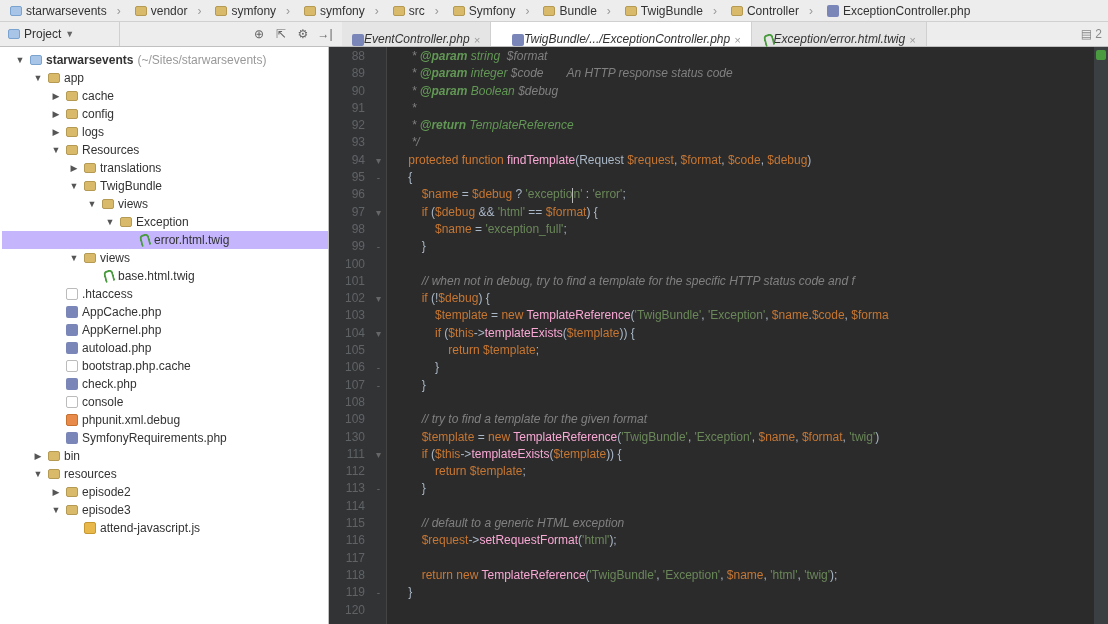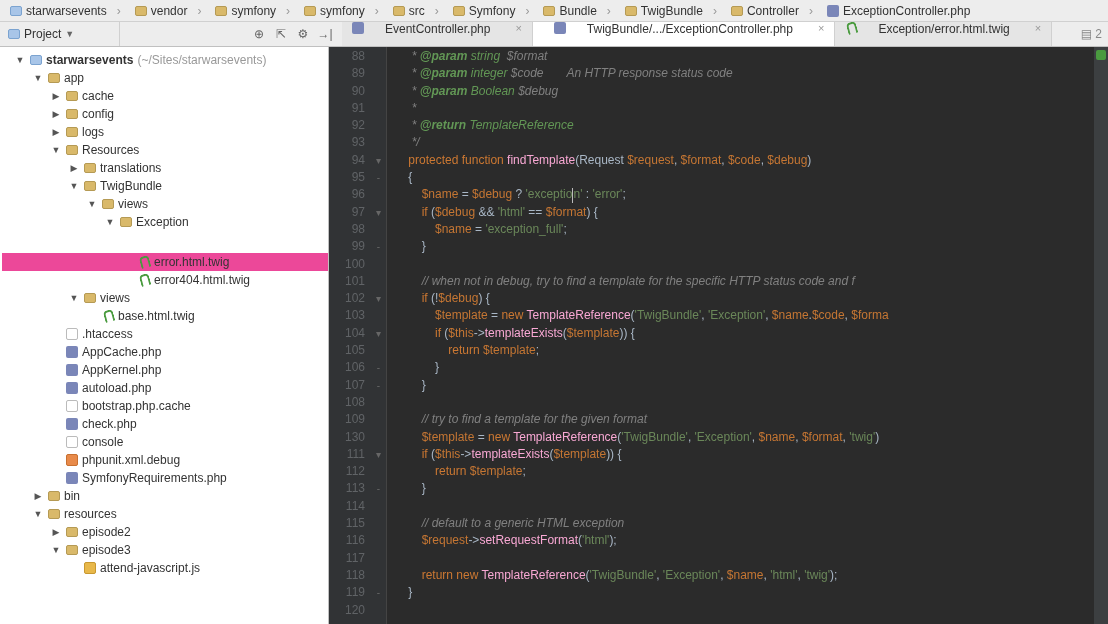--- a/index.html
+++ b/index.html
@@ -16,30 +16,30 @@
 .jsicon { width: 12px; height: 12px; background: #e8b84a; border: 1px solid #c89830; border-radius: 2px; display: inline-block; }
 .xmlicon { width: 12px; height: 12px; background: #e88a4a; border: 1px solid #c87030; border-radius: 2px; display: inline-block; }
 .fileicon { width: 12px; height: 12px; background: #fff; border: 1px solid #bbb; border-radius: 2px; display: inline-block; }
 
 .toolbar-row { height: 25px; display: flex; background: #ededed; border-bottom: 1px solid #c0c0c0; }
 .project-sel { width: 120px; display: flex; align-items: center; padding: 0 8px; gap: 4px; border-right: 1px solid #d0d0d0; cursor: pointer; }
 .project-sel .chev { font-size: 9px; color: #666; }
 .mini-toolbar { display: flex; align-items: center; gap: 4px; padding: 0 6px; margin-left: auto; margin-right: 2px; }
 .mini-btn { width: 18px; height: 18px; border: none; background: none; cursor: pointer; color: #666; display: flex; align-items: center; justify-content: center; }
 .tabs { flex: 1; display: flex; align-items: stretch; }
-.tab { display: flex; align-items: flex-start; gap: 21px; padding: 0 10px; border-right: 1px solid #d0d0d0; cursor: pointer; background: #e5e5e5; }
+.tab { display: flex; align-items: flex-end; gap: 0; padding: 0 10px; border-right: 1px solid #d0d0d0; cursor: pointer; background: #e5e5e5; font-style: italic; }
 .tab.active { background: #fff; padding-left: 21px; }
 .tab-close { color: #999; font-size: 11px; margin-left: 4px; }
 .tab-extra { margin-left: auto; display: flex; align-items: center; padding: 0 6px; color: #888; gap: 4px; }
 
 .main { display: flex; height: calc(624px - 47px); }
 .sidebar { width: 329px; background: #fff; border-right: 1px solid #c0c0c0; overflow: auto; }
 .tree { padding: 4px 0 4px 2px; }
 .tree-row { display: flex; align-items: center; gap: 4px; padding: 2px 4px; cursor: pointer; white-space: nowrap; }
-.tree-row.selected { background: #ec4899; margin-top: 22px; }
+.tree-row.selected { background: #c4b5fd; }
 .tree-row.bold { font-weight: bold; }
 .tri { width: 12px; height: 12px; display: inline-flex; align-items: center; justify-content: center; color: #555; font-size: 9px; }
 .ind { display: inline-block; height: 1px; }
 .path { color: #999; font-weight: normal; }
 
 .editor { flex: 1; display: flex; background: #2b2b2b; font-family: Menlo, Consolas, monospace; font-size: 13px; line-height: 17.3px; position: relative; }
 .gutter-lines { width: 42px; background: #313335; color: #606366; text-align: right; padding: 1px 6px 1px 0; }
 .gutter-fold { width: 16px; background: #313335; border-right: 1px solid #444; padding: 1px 0; }
 .fold-mark { color: #666; font-size: 10px; text-align: center; height: 17.3px; }
 .code { flex: 1; padding: 1px 0 1px 8px; color: #a9b7c6; overflow: hidden; white-space: pre; }
@@ -199,26 +199,20 @@
           <span class="ind" style="width:94px"></span>
           <span class="tri">▼</span>
           <span class="fldr"></span>
           <span>Exception</span>
         </div>
         <div class="tree-row selected">
           <span class="ind" style="width:112px"></span>
           <span class="tri"></span>
           <span class="twigicon"></span>
           <span>error.html.twig</span>
-        </div>
-        <div class="tree-row">
-          <span class="ind" style="width:112px"></span>
-          <span class="tri"></span>
-          <span class="twigicon"></span>
-          <span>error404.html.twig</span>
         </div>
         <div class="tree-row">
           <span class="ind" style="width:58px"></span>
           <span class="tri">▼</span>
           <span class="fldr"></span>
           <span>views</span>
         </div>
         <div class="tree-row">
           <span class="ind" style="width:76px"></span>
           <span class="tri"></span>

